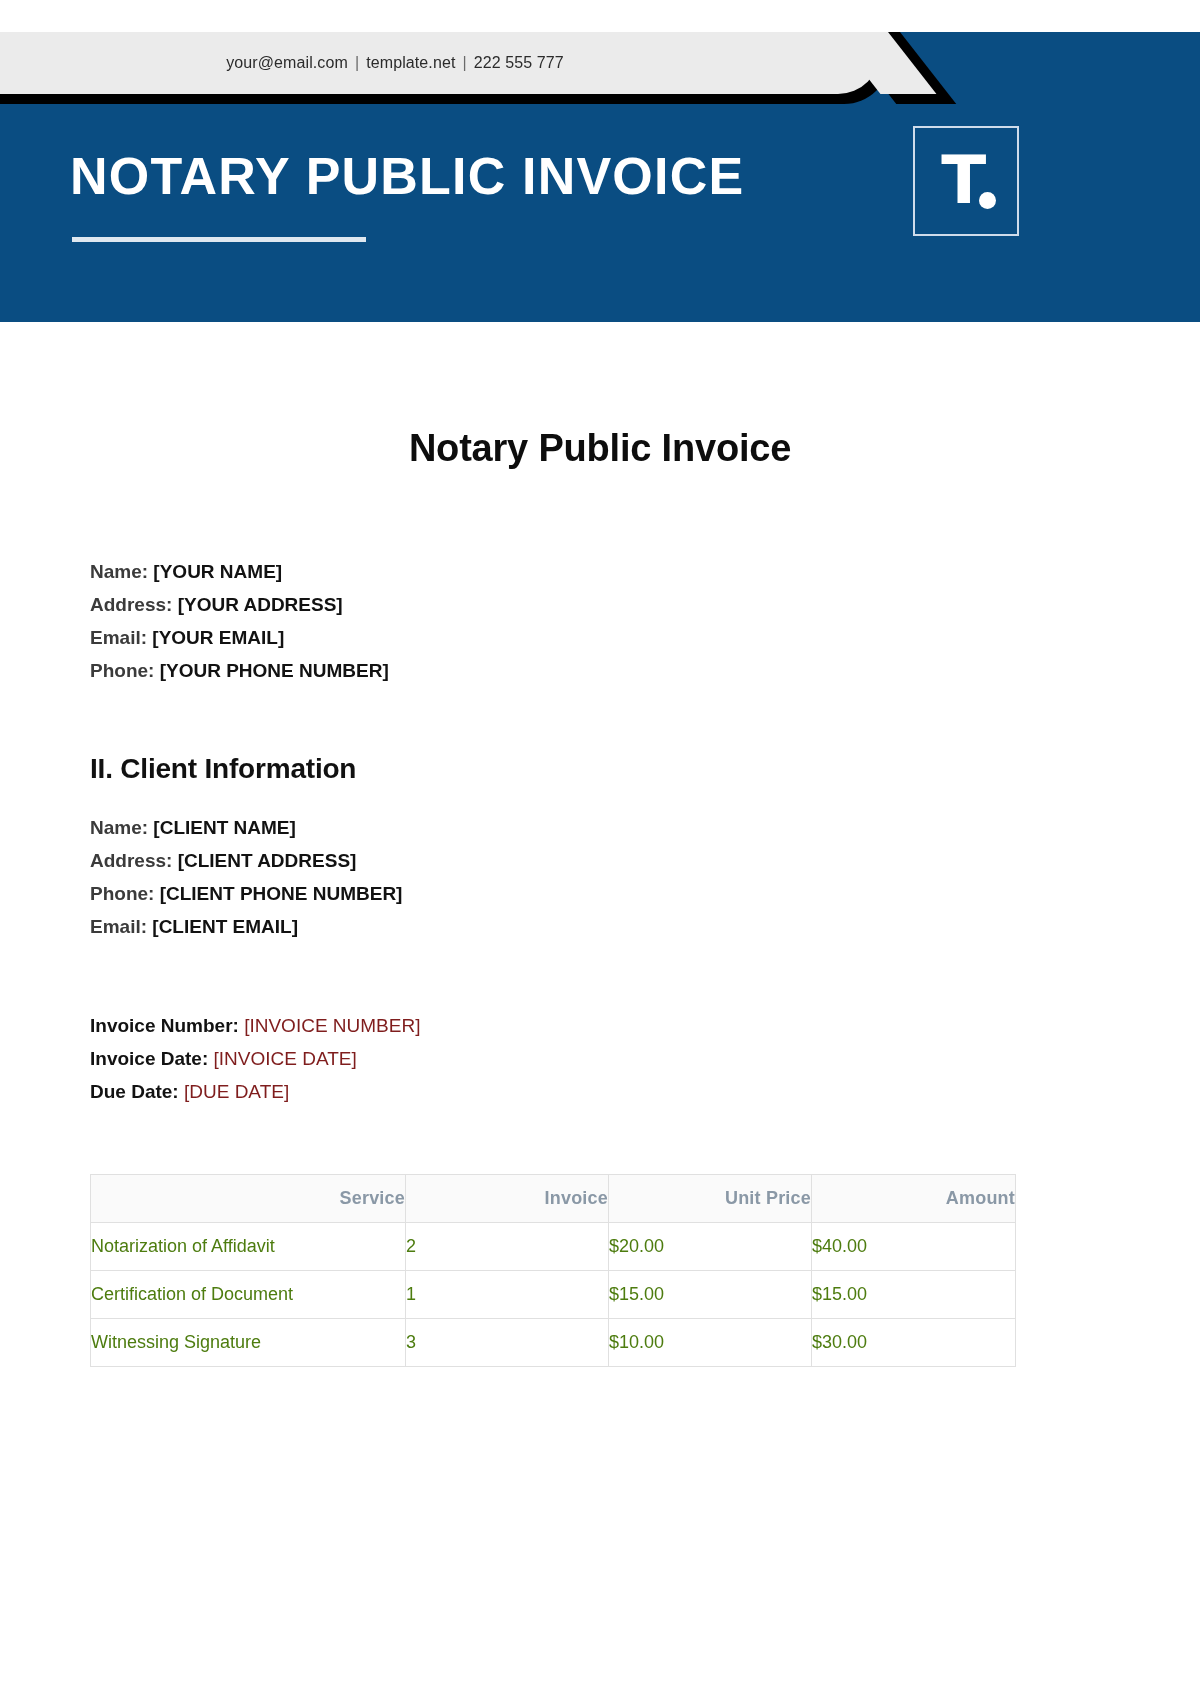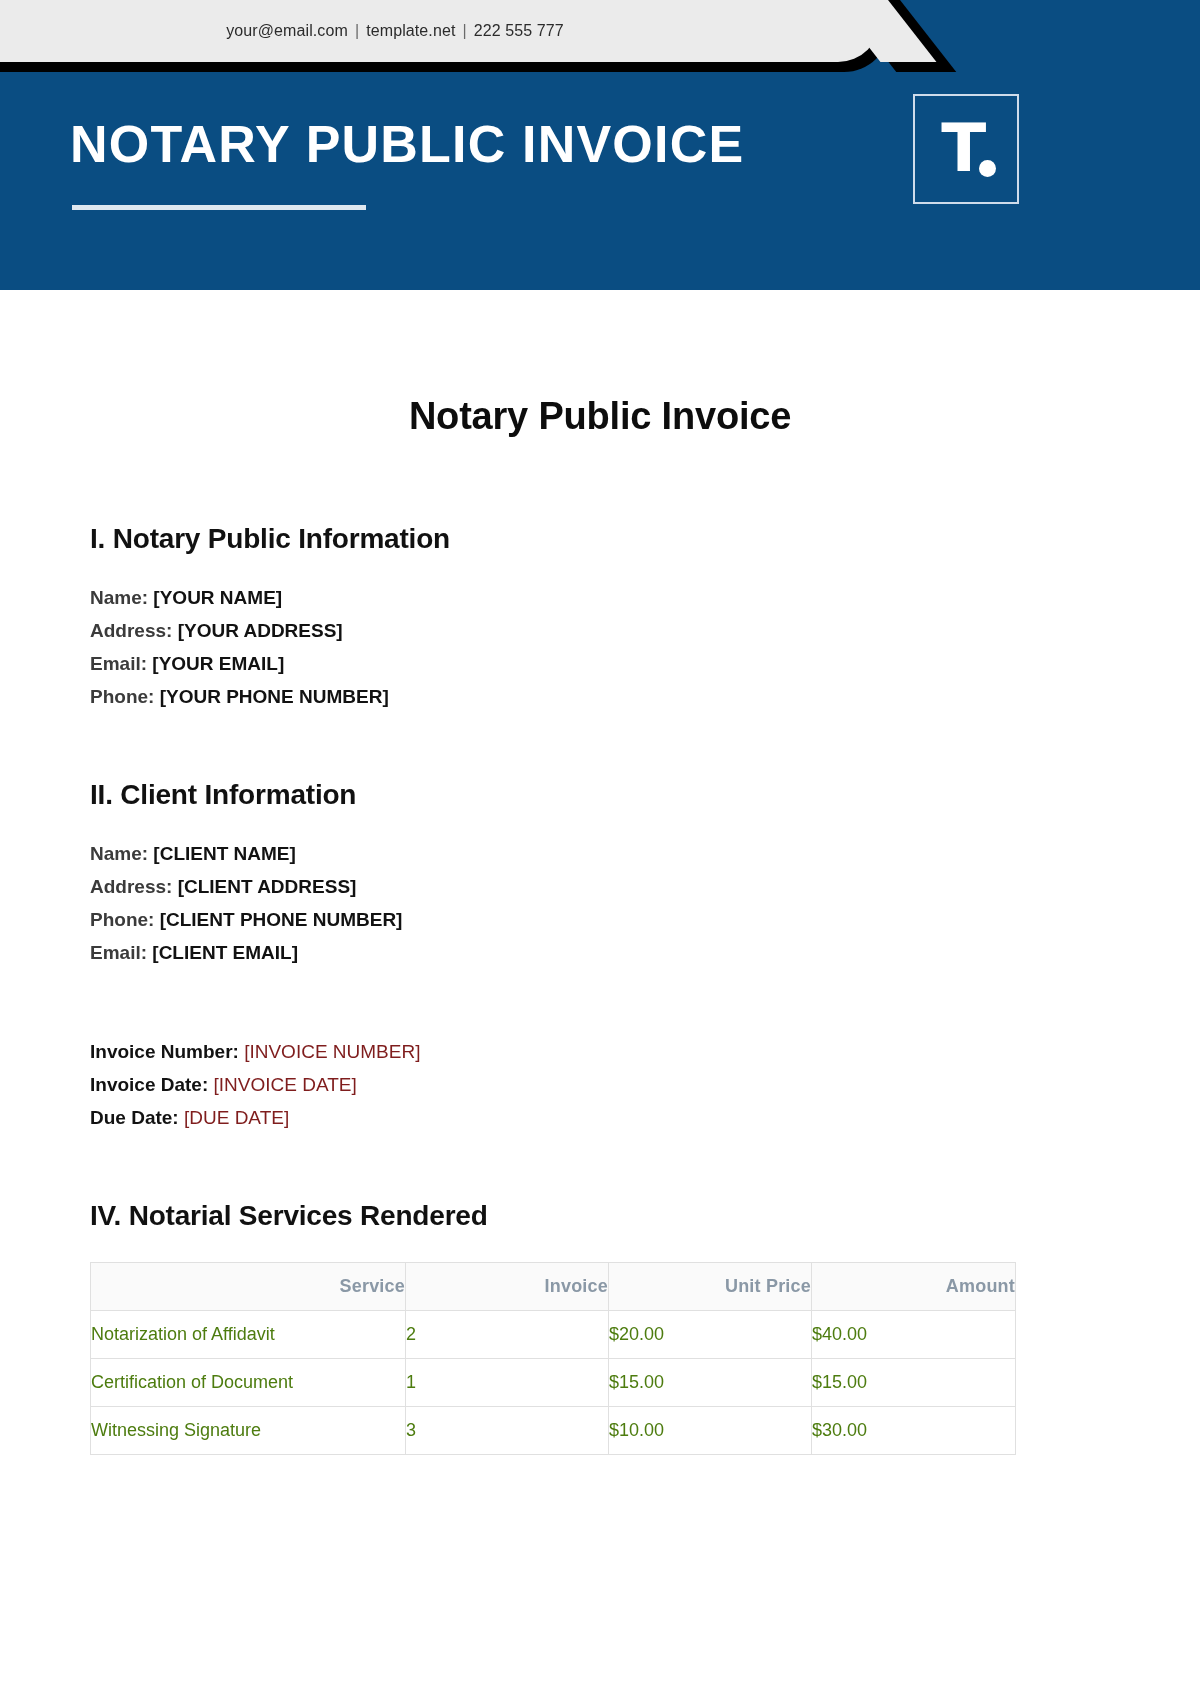--- a/index.html
+++ b/index.html
@@ -18,20 +18,21 @@
     height: 1700px;
     background: #ffffff;
     overflow: hidden;
   }
 
   
   .header-wrap {
     position: relative;
     width: 1200px;
     height: 290px;
+    margin-top: 32px;
   }
 
   
   .header-blue {
     position: absolute;
     left: 0;
     top: 0;
     width: 1200px;
     height: 290px;
     background: #0a4d82;
@@ -251,21 +252,20 @@
       <span class="logo-t">T</span>
       <span class="logo-dot"></span>
     </div>
   </div>
 
   <div class="body-wrap">
 
     <div class="doc-title">Notary Public Invoice</div>
 
     <div class="section first">
-      <div class="section-heading">I. Notary Public Information</div>
 
       <div class="field-line">
         <span class="lbl">Name:</span>
         <span class="val">[YOUR NAME]</span>
       </div>
       <div class="field-line">
         <span class="lbl">Address:</span>
         <span class="val">[YOUR ADDRESS]</span>
       </div>
       <div class="field-line">
@@ -309,21 +309,20 @@
         <span class="lbl">Invoice Date:</span>
         <span class="val">[INVOICE DATE]</span>
       </div>
       <div class="field-line rev">
         <span class="lbl">Due Date:</span>
         <span class="val">[DUE DATE]</span>
       </div>
     </div>
 
     <div class="section">
-      <div class="section-heading">IV. Notarial Services Rendered</div>
 
       <table class="svc-table">
         <colgroup>
           <col class="col-service">
           <col class="col-quantity">
           <col class="col-price">
           <col class="col-amount">
         </colgroup>
         <thead>
           <tr>

